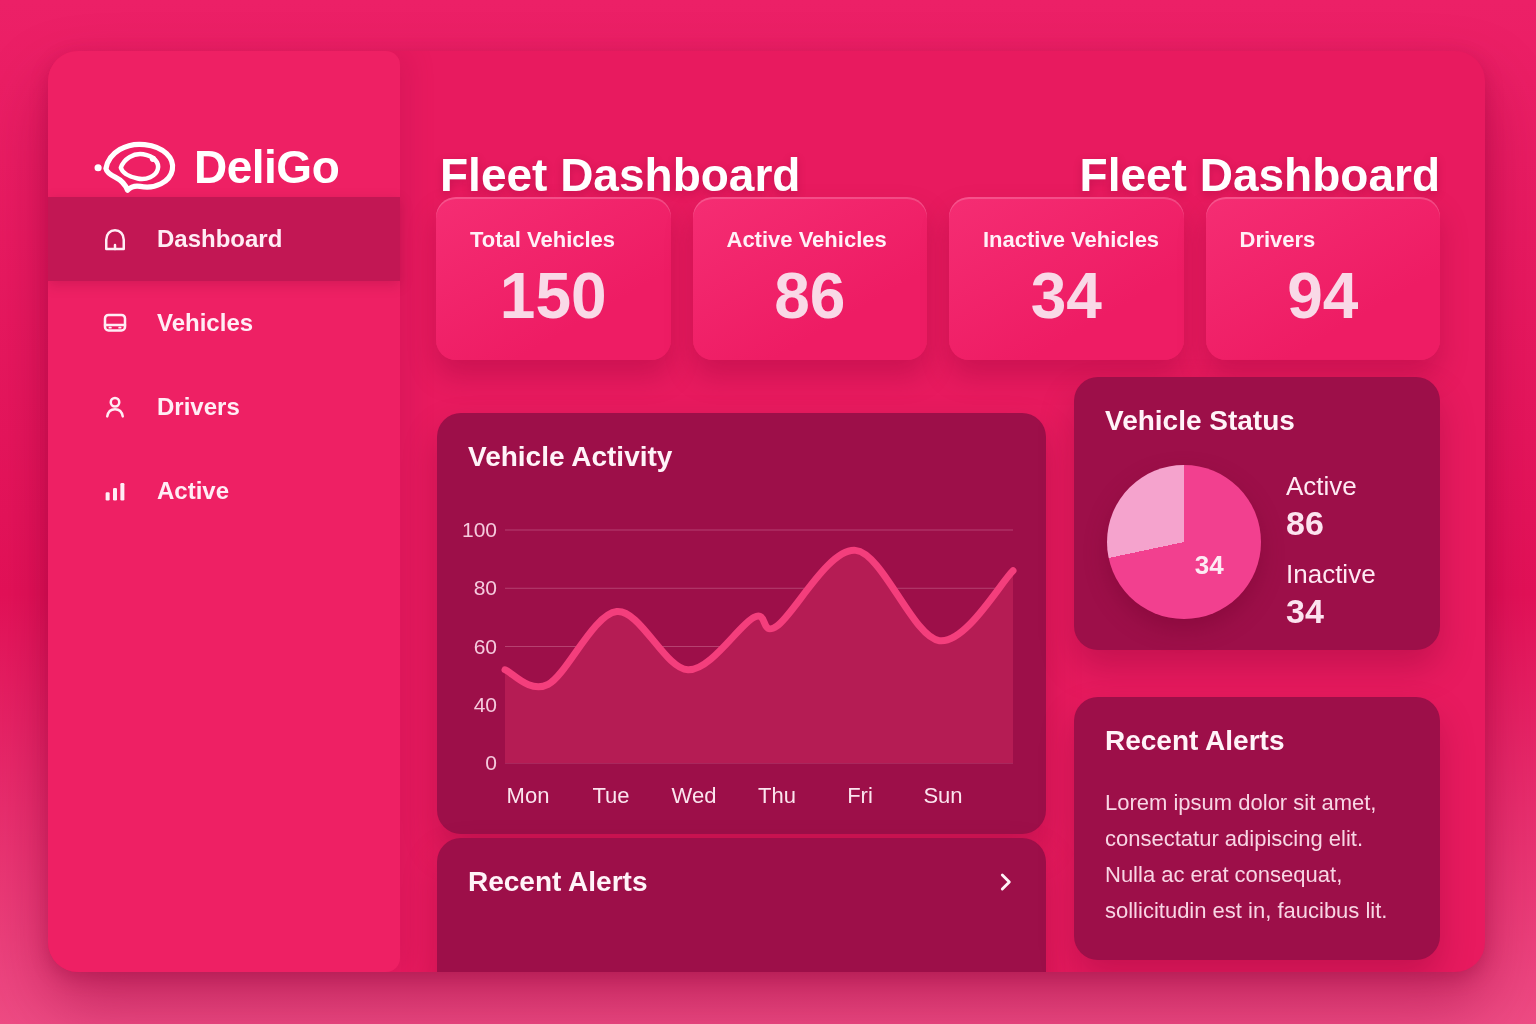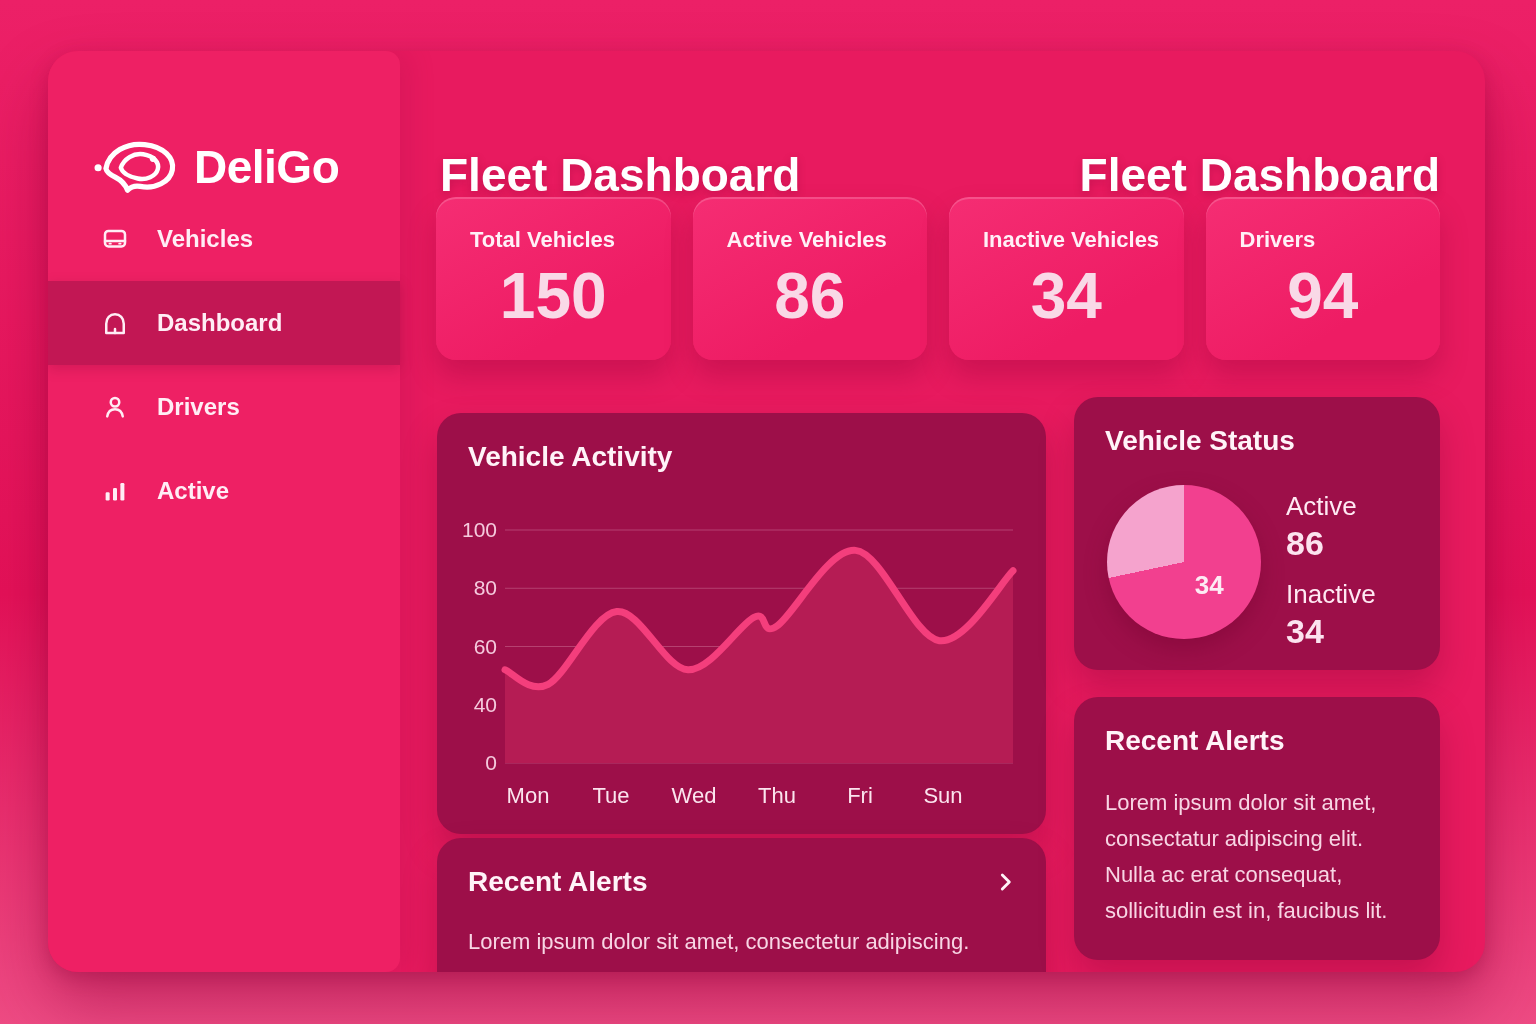--- a/index.html
+++ b/index.html
@@ -49,21 +49,21 @@
   .stat-value { position:absolute; left:0; right:0; top:62px; text-align:center; font-size:64px; font-weight:bold; color:#F9D9E7; }
   .dark-card {
     position:absolute; background:#9D0F49; border-radius:24px;
     box-shadow:0 18px 34px rgba(120,0,48,.30);
   }
   .card-title { position:absolute; left:31px; top:28px; font-size:28px; font-weight:bold; color:#FFF3F8; }
   
   #activity-card { left:37px; top:362px; width:609px; height:421px; }
   #activity-svg { position:absolute; left:0; top:98px; pointer-events:none; }
   
-  #status-card { left:674px; top:346px; width:366px; height:273px;padding-left:48px; }
+  #status-card { left:674px; top:326px; width:366px; height:273px;padding-left:48px; }
   .pie-wrap { position:absolute; left:33px; top:88px; width:154px; height:154px; }
   .pie { width:154px; height:154px; border-radius:50%; box-shadow:0 10px 22px rgba(110,0,44,.35); }
   .pie-label { position:absolute; left:57%; top:55%; font-size:26px; font-weight:bold; color:#FDEBF4; }
   .legend { position:absolute; left:212px; top:94px; }
   .legend-label { font-size:26px; color:#FFE9F3; }
   .legend-value { font-size:34px; font-weight:bold; color:#FCE3EF; margin:2px 0 16px; }
   
   #alerts-left { left:37px; top:787px; width:609px; height:205px; border-radius:24px 24px 0 0; }
   .alerts-title-row { position:absolute; left:31px; right:28px; top:28px; display:flex; align-items:center; justify-content:space-between;text-align:center; }
   .alerts-title { font-size:28px; font-weight:bold; color:#FFF3F8; }
@@ -82,35 +82,35 @@
       <svg class="logo-mark" viewBox="0 0 118 80" fill="none">
         <circle cx="5.5" cy="41" r="4.8" fill="#fff"></circle>
         <path d="M16 42 C20 20 44 7 68 10 C94 13 108 28 105 44 C102 60 82 70 62 66 C55 64.7 50 66 45 71 C42 64 37 58 29 54 C22 50.6 17 47 16 42 Z" stroke="#fff" stroke-width="7" stroke-linejoin="round"></path>
         <path d="M36 41 C40 29 53 21 66 23 C80 25.2 88 34 85.5 43 C83 52.5 70 58 58.5 55.5 C48 53 38 48 36 41 Z" stroke="#fff" stroke-width="6" stroke-linejoin="round"></path>
         <circle cx="79" cy="29" r="4.2" fill="#fff"></circle>
       </svg>
       <span class="logo-text">DeliGo</span>
     </div>
 
     <nav class="nav">
+      <div class="nav-item active">
+        <svg class="nav-icon" viewBox="0 0 24 24" fill="none" stroke="#FFEDF5" stroke-width="2" stroke-linejoin="round" stroke-linecap="round">
+          <path d="M5 20v-7.5C5 8 8 5 12 5s7 3 7 7.5V20H5z"></path>
+          <path d="M12 20v-3.2"></path>
+        </svg>
+        <span class="nav-label">Dashboard</span>
+      </div>
       <div class="nav-item">
         <svg class="nav-icon" viewBox="0 0 24 24" fill="none" stroke="#FFEDF5" stroke-width="2" stroke-linejoin="round" stroke-linecap="round">
           <rect x="4" y="5.5" width="16" height="12.5" rx="2.8"></rect>
           <path d="M4 13.5h16"></path>
           <rect x="6.8" y="15" width="2.6" height="1.4" rx="0.7" fill="#FFEDF5" stroke="none"></rect>
           <rect x="14.6" y="15" width="2.6" height="1.4" rx="0.7" fill="#FFEDF5" stroke="none"></rect>
         </svg>
         <span class="nav-label">Vehicles</span>
-      </div>
-      <div class="nav-item active">
-        <svg class="nav-icon" viewBox="0 0 24 24" fill="none" stroke="#FFEDF5" stroke-width="2" stroke-linejoin="round" stroke-linecap="round">
-          <path d="M5 20v-7.5C5 8 8 5 12 5s7 3 7 7.5V20H5z"></path>
-          <path d="M12 20v-3.2"></path>
-        </svg>
-        <span class="nav-label">Dashboard</span>
       </div>
       <div class="nav-item">
         <svg class="nav-icon" viewBox="0 0 24 24" fill="none" stroke="#FFEDF5" stroke-width="2" stroke-linecap="round">
           <circle cx="12" cy="8.2" r="3.4"></circle>
           <path d="M5.8 19.5c.6-3.8 3.1-5.8 6.2-5.8s5.6 2 6.2 5.8"></path>
         </svg>
         <span class="nav-label">Drivers</span>
       </div>
       <div class="nav-item">
         <svg class="nav-icon" viewBox="0 0 24 24" fill="#FFEDF5">
@@ -184,21 +184,20 @@
       </div>
     </section>
 
     <section class="dark-card" id="alerts-left">
       <div class="alerts-title-row">
         <span class="alerts-title">Recent Alerts</span>
         <svg class="chevron" viewBox="0 0 24 24" fill="none" stroke="#FFF3F8" stroke-width="2.6" stroke-linecap="round" stroke-linejoin="round">
           <path d="M9.5 5.5 L16 12 L9.5 18.5"></path>
         </svg>
       </div>
-      <div class="alerts-text">Lorem ipsum dolor sit amet, consectetur adipiscing.</div>
     </section>
 
     <section class="dark-card" id="alerts-right">
       <div class="alerts-title-row">
         <span class="alerts-title">Recent Alerts</span>
       </div>
       <div class="alerts-text">Lorem ipsum dolor sit amet, consectatur adipiscing elit. Nulla ac erat consequat, sollicitudin est in, faucibus lit.</div>
     </section>
   </main>
 </div>

